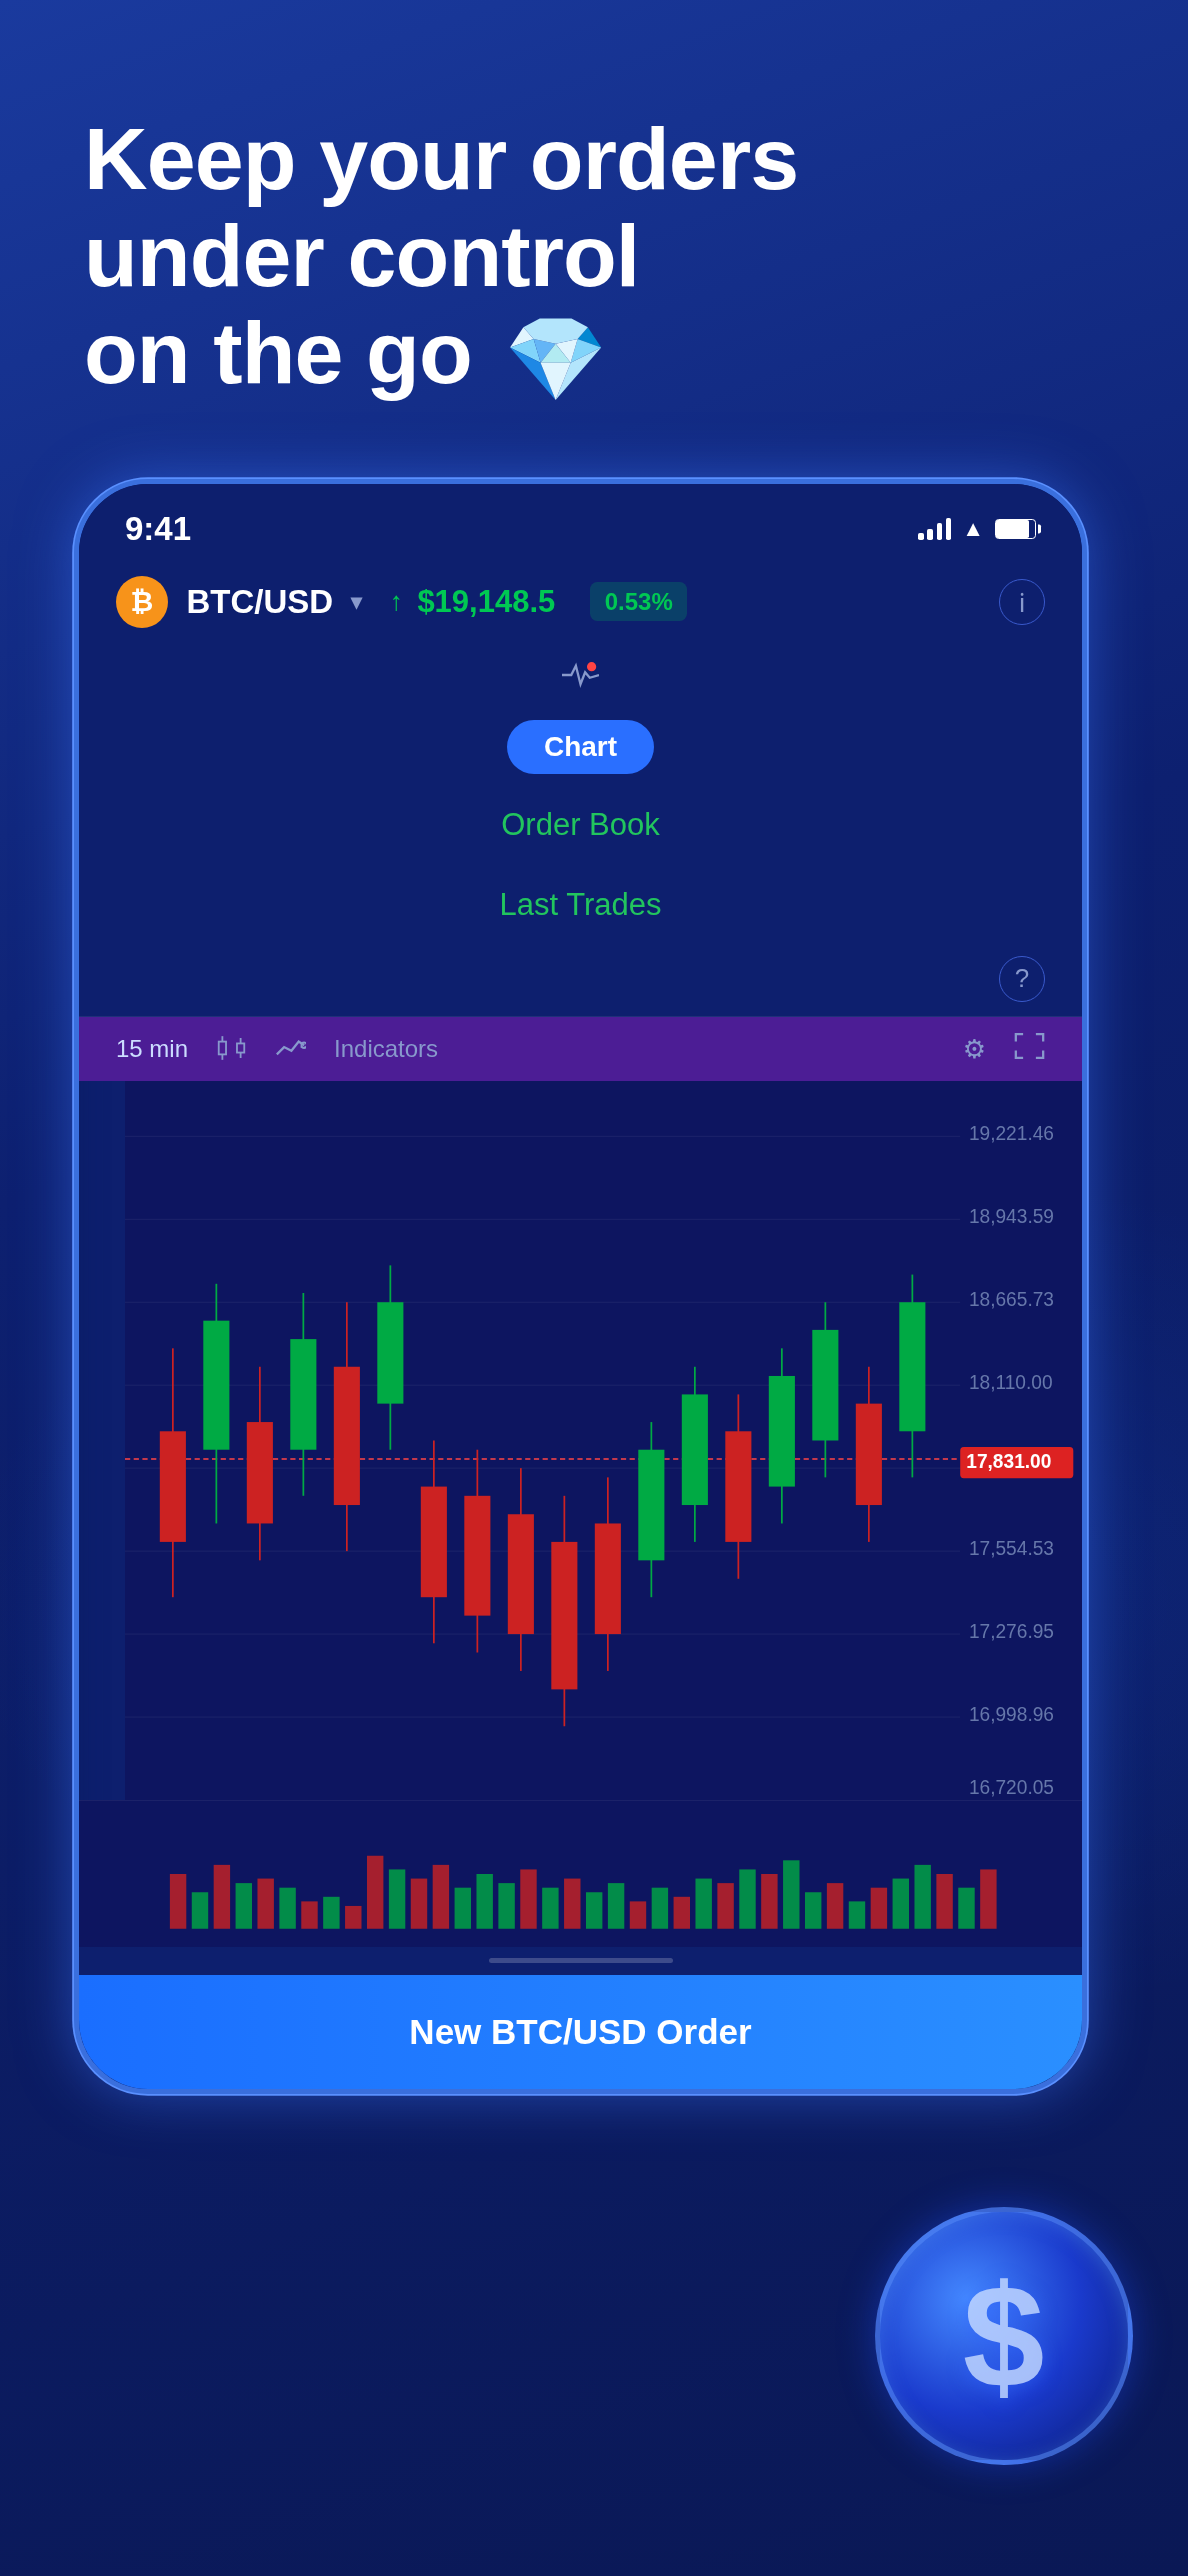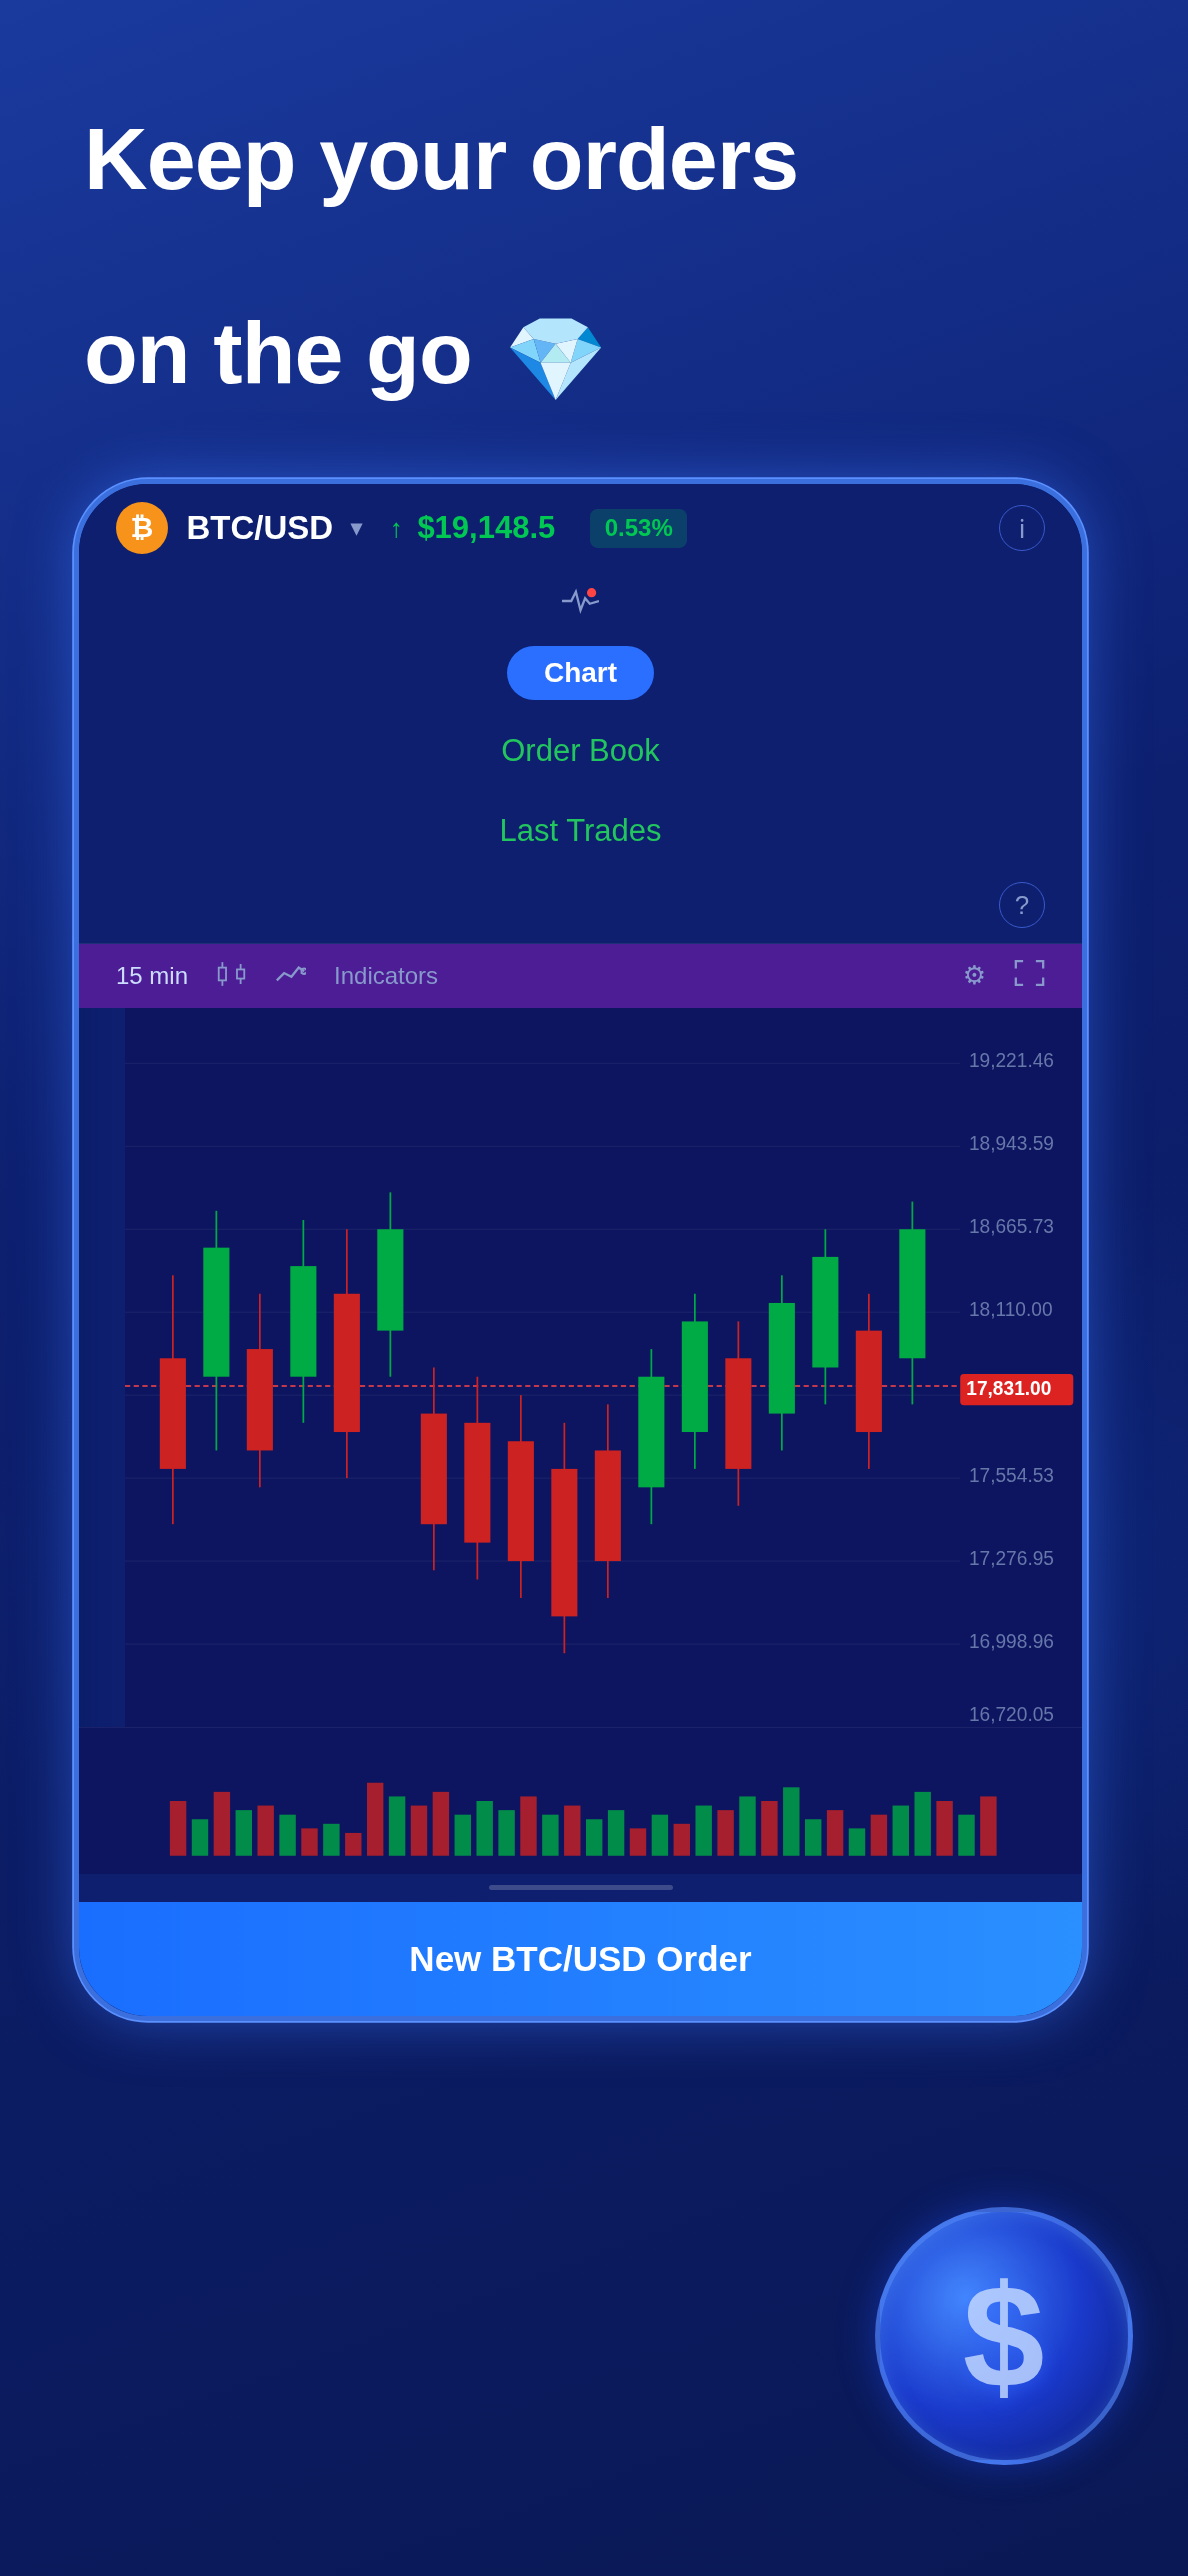--- a/index.html
+++ b/index.html
@@ -354,29 +354,44 @@
     }
   </style>
 </head>
 <body>
 
 <div class="bg-lines"></div>
 
 <div class="hero-text">
   <h1>
     <span>Keep your orders</span><br>
-    <br>
+    <span>under control</span><br>
     <span>on the go</span>
     <span class="gem-icon">💎</span>
   </h1>
 </div>
 
 <div class="phone-container">
   <div class="phone">
 
+    <div class="status-bar">
+      <span class="status-time">9:41</span>
+      <div class="status-icons">
+        <div class="signal-bars">
+          <span></span>
+            <span></span>
+            <span></span>
+            <span></span>
+        </div>
+        <span class="wifi-icon">▲</span>
+        <div class="battery">
+          <div class="battery-fill"></div>
+        </div>
+      </div>
+    </div>
 
     <div class="trading-header">
       <div class="btc-icon">₿</div>
       <div class="pair-name">
         <span>BTC/USD</span>
         <span class="chevron">▾</span>
       </div>
       <div class="price-info">
         <span class="price-arrow">↑</span>
         <span class="price-value">$19,148.5</span>

